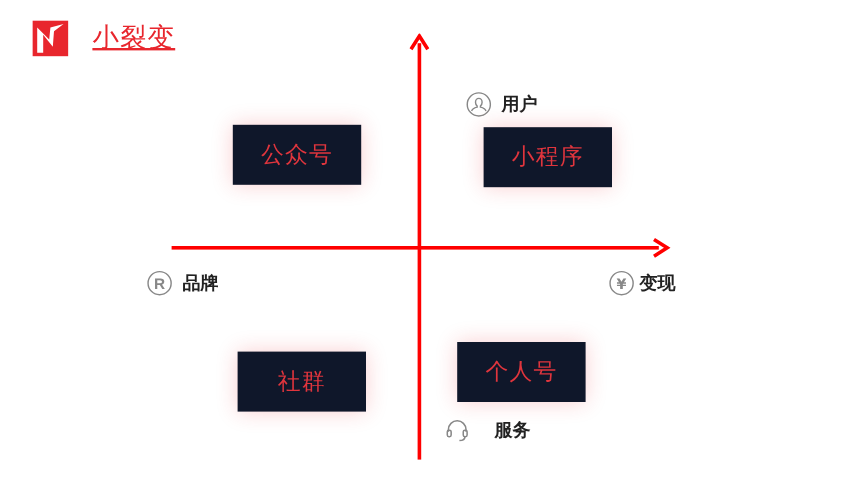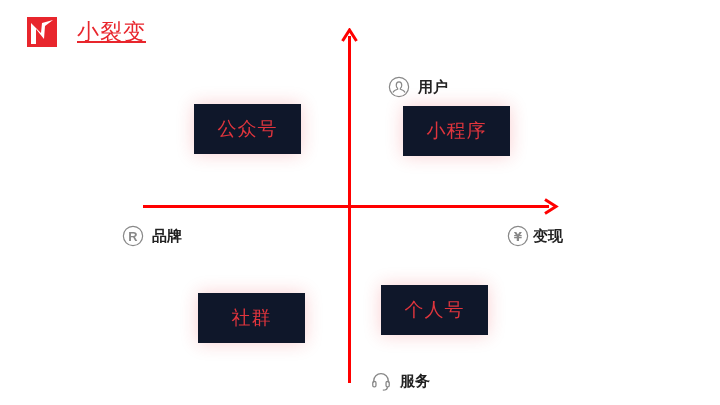--- a/index.html
+++ b/index.html
@@ -36,21 +36,21 @@
 </svg>
 
 <div class="label" style="left:388px;top:31px;margin-top:45px;">
   <svg class="icon" viewBox="0 0 24 24">
     <circle cx="12" cy="12" r="10.5" fill="none" stroke="#888" stroke-width="1.3"></circle>
     <path d="M9,10 a3,3.5 0 1 1 6,0 c0,2 -1,3 -1.5,3.5 l0,1 c2,0.5 4.5,1.5 5,3.5 M9,10 c0,2 1,3 1.5,3.5 l0,1 c-2,0.5 -4.5,1.5 -5,3.5" fill="none" stroke="#888" stroke-width="1.3"></path>
   </svg>
   <span>用户</span>
 </div>
 
-<div class="label" style="left:370px;top:370px;">
+<div class="label" style="left:370px;top:347px;gap:12px;">
   <svg class="icon" viewBox="0 0 24 24">
     <path d="M4,14 v-2 a8,8 0 0 1 16,0 v2" fill="none" stroke="#888" stroke-width="1.4"></path>
     <rect x="3" y="12.5" width="3.5" height="6" rx="1.5" fill="none" stroke="#888" stroke-width="1.4"></rect>
     <rect x="17.5" y="12.5" width="3.5" height="6" rx="1.5" fill="none" stroke="#888" stroke-width="1.4"></rect>
     <path d="M19,18.5 c0,2.5 -2,3.5 -5,3.5" fill="none" stroke="#888" stroke-width="1.4"></path>
   </svg>
   <span>服务</span>
 </div>
 
 <div class="label" style="left:122px;top:225px;">

